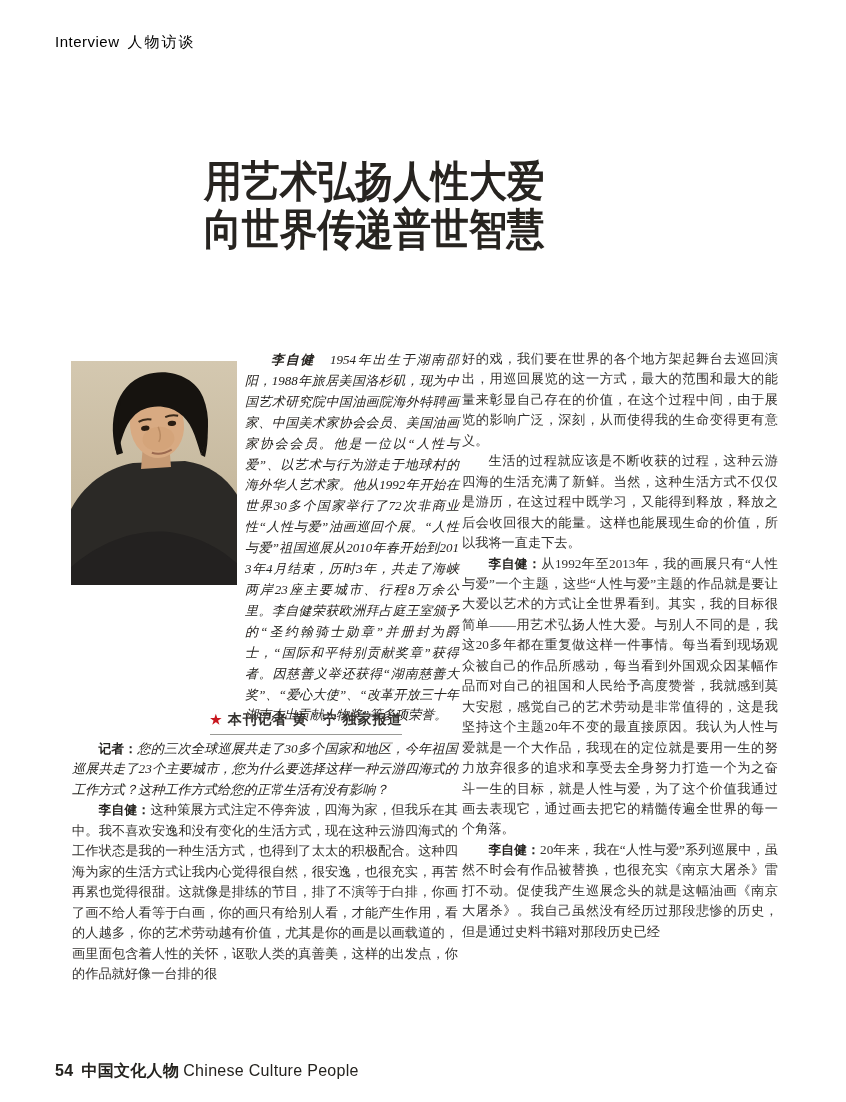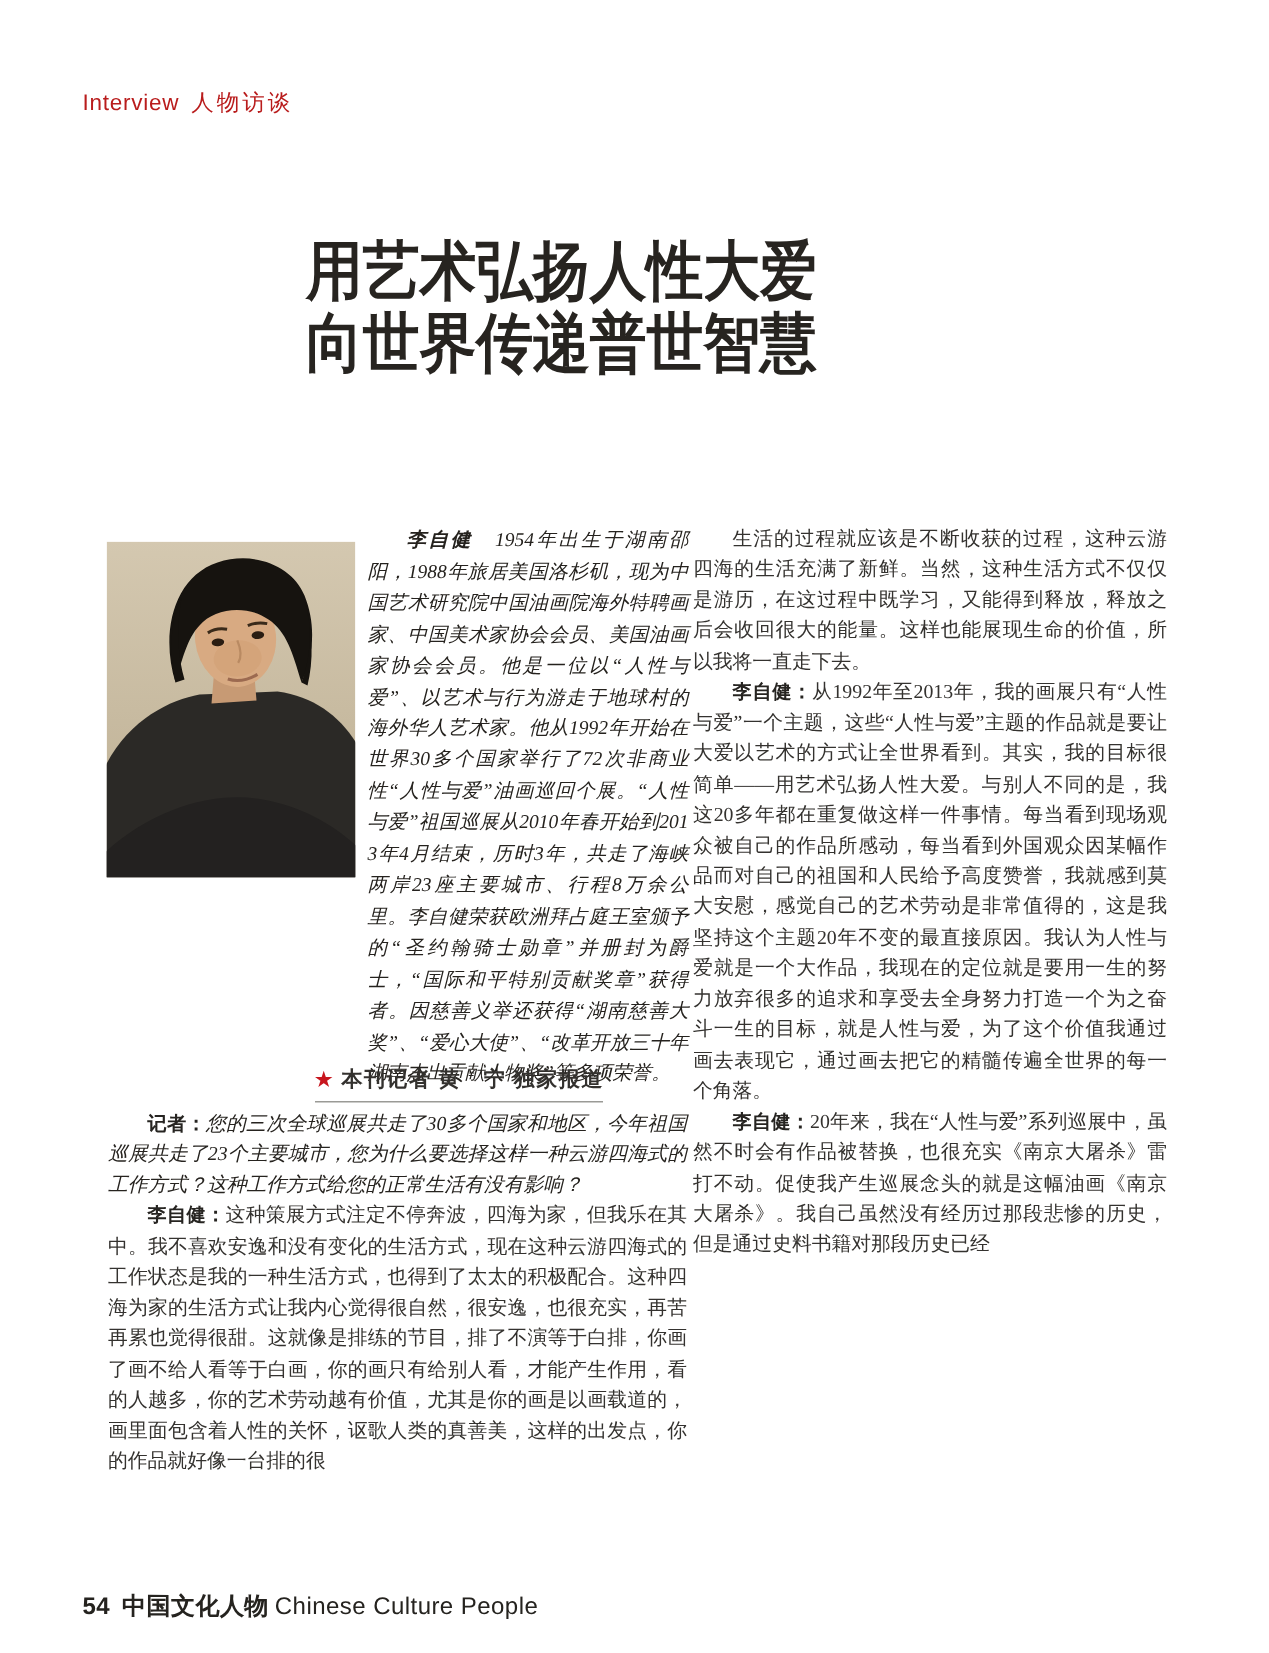--- a/index.html
+++ b/index.html
@@ -8,24 +8,24 @@
     width: 846px; height: 1102px;
     margin: 0 auto;
     background: #ffffff;
     overflow: hidden;
     font-family: "Liberation Serif", serif;
     color: #2e2c29;
   }
 
   
   .section-label {
-    position: absolute; left: 55px; top: 59px;
+    position: absolute; left: 55px; top: 33px;
     font-family: "Liberation Sans", sans-serif;
     font-size: 15px; letter-spacing: 0.5px;
-    color: #b91c1c;
+    color: #000000;
   }
   .section-label .zh { margin-left: 8px; letter-spacing: 2px; }
 
   
   .headline {
     position: absolute; left: 204px; top: 158px;
     font-family: "Liberation Serif", serif;
     font-weight: bold;
     font-size: 43px; line-height: 48px;
     letter-spacing: 0px;
@@ -147,20 +147,21 @@
   <div class="byline">
     <span class="star">★</span><span>本刊记者 黄　宁 独家报道</span>
   </div>
 
   <div class="col col-left">
     <p class="question"><span class="speaker">记者：</span><span>您的三次全球巡展共走了30多个国家和地区，今年祖国巡展共走了23个主要城市，您为什么要选择这样一种云游四海式的工作方式？这种工作方式给您的正常生活有没有影响？</span></p>
     <p class="answer"><span class="speaker">李自健：</span><span>这种策展方式注定不停奔波，四海为家，但我乐在其中。我不喜欢安逸和没有变化的生活方式，现在这种云游四海式的工作状态是我的一种生活方式，也得到了太太的积极配合。这种四海为家的生活方式让我内心觉得很自然，很安逸，也很充实，再苦再累也觉得很甜。这就像是排练的节目，排了不演等于白排，你画了画不给人看等于白画，你的画只有给别人看，才能产生作用，看的人越多，你的艺术劳动越有价值，尤其是你的画是以画载道的，画里面包含着人性的关怀，讴歌人类的真善美，这样的出发点，你的作品就好像一台排的很</span></p>
   </div>
 
   <div class="col col-right">
+    <p class="answer continuation">好的戏，我们要在世界的各个地方架起舞台去巡回演出，用巡回展览的这一方式，最大的范围和最大的能量来彰显自己存在的价值，在这个过程中间，由于展览的影响广泛，深刻，从而使得我的生命变得更有意义。</p>
     <p class="answer">生活的过程就应该是不断收获的过程，这种云游四海的生活充满了新鲜。当然，这种生活方式不仅仅是游历，在这过程中既学习，又能得到释放，释放之后会收回很大的能量。这样也能展现生命的价值，所以我将一直走下去。</p>
     <p class="answer"><span class="speaker">李自健：</span><span>从1992年至2013年，我的画展只有“人性与爱”一个主题，这些“人性与爱”主题的作品就是要让大爱以艺术的方式让全世界看到。其实，我的目标很简单——用艺术弘扬人性大爱。与别人不同的是，我这20多年都在重复做这样一件事情。每当看到现场观众被自己的作品所感动，每当看到外国观众因某幅作品而对自己的祖国和人民给予高度赞誉，我就感到莫大安慰，感觉自己的艺术劳动是非常值得的，这是我坚持这个主题20年不变的最直接原因。我认为人性与爱就是一个大作品，我现在的定位就是要用一生的努力放弃很多的追求和享受去全身努力打造一个为之奋斗一生的目标，就是人性与爱，为了这个价值我通过画去表现它，通过画去把它的精髓传遍全世界的每一个角落。</span></p>
     <p class="answer"><span class="speaker">李自健：</span><span>20年来，我在“人性与爱”系列巡展中，虽然不时会有作品被替换，也很充实《南京大屠杀》雷打不动。促使我产生巡展念头的就是这幅油画《南京大屠杀》。我自己虽然没有经历过那段悲惨的历史，但是通过史料书籍对那段历史已经</span></p>
   </div>
 
   <div class="footer">
     <span class="pagenum">54</span><span class="mag-zh">中国文化人物</span><span class="mag-en">Chinese Culture People</span>
   </div>
 
 </div>

